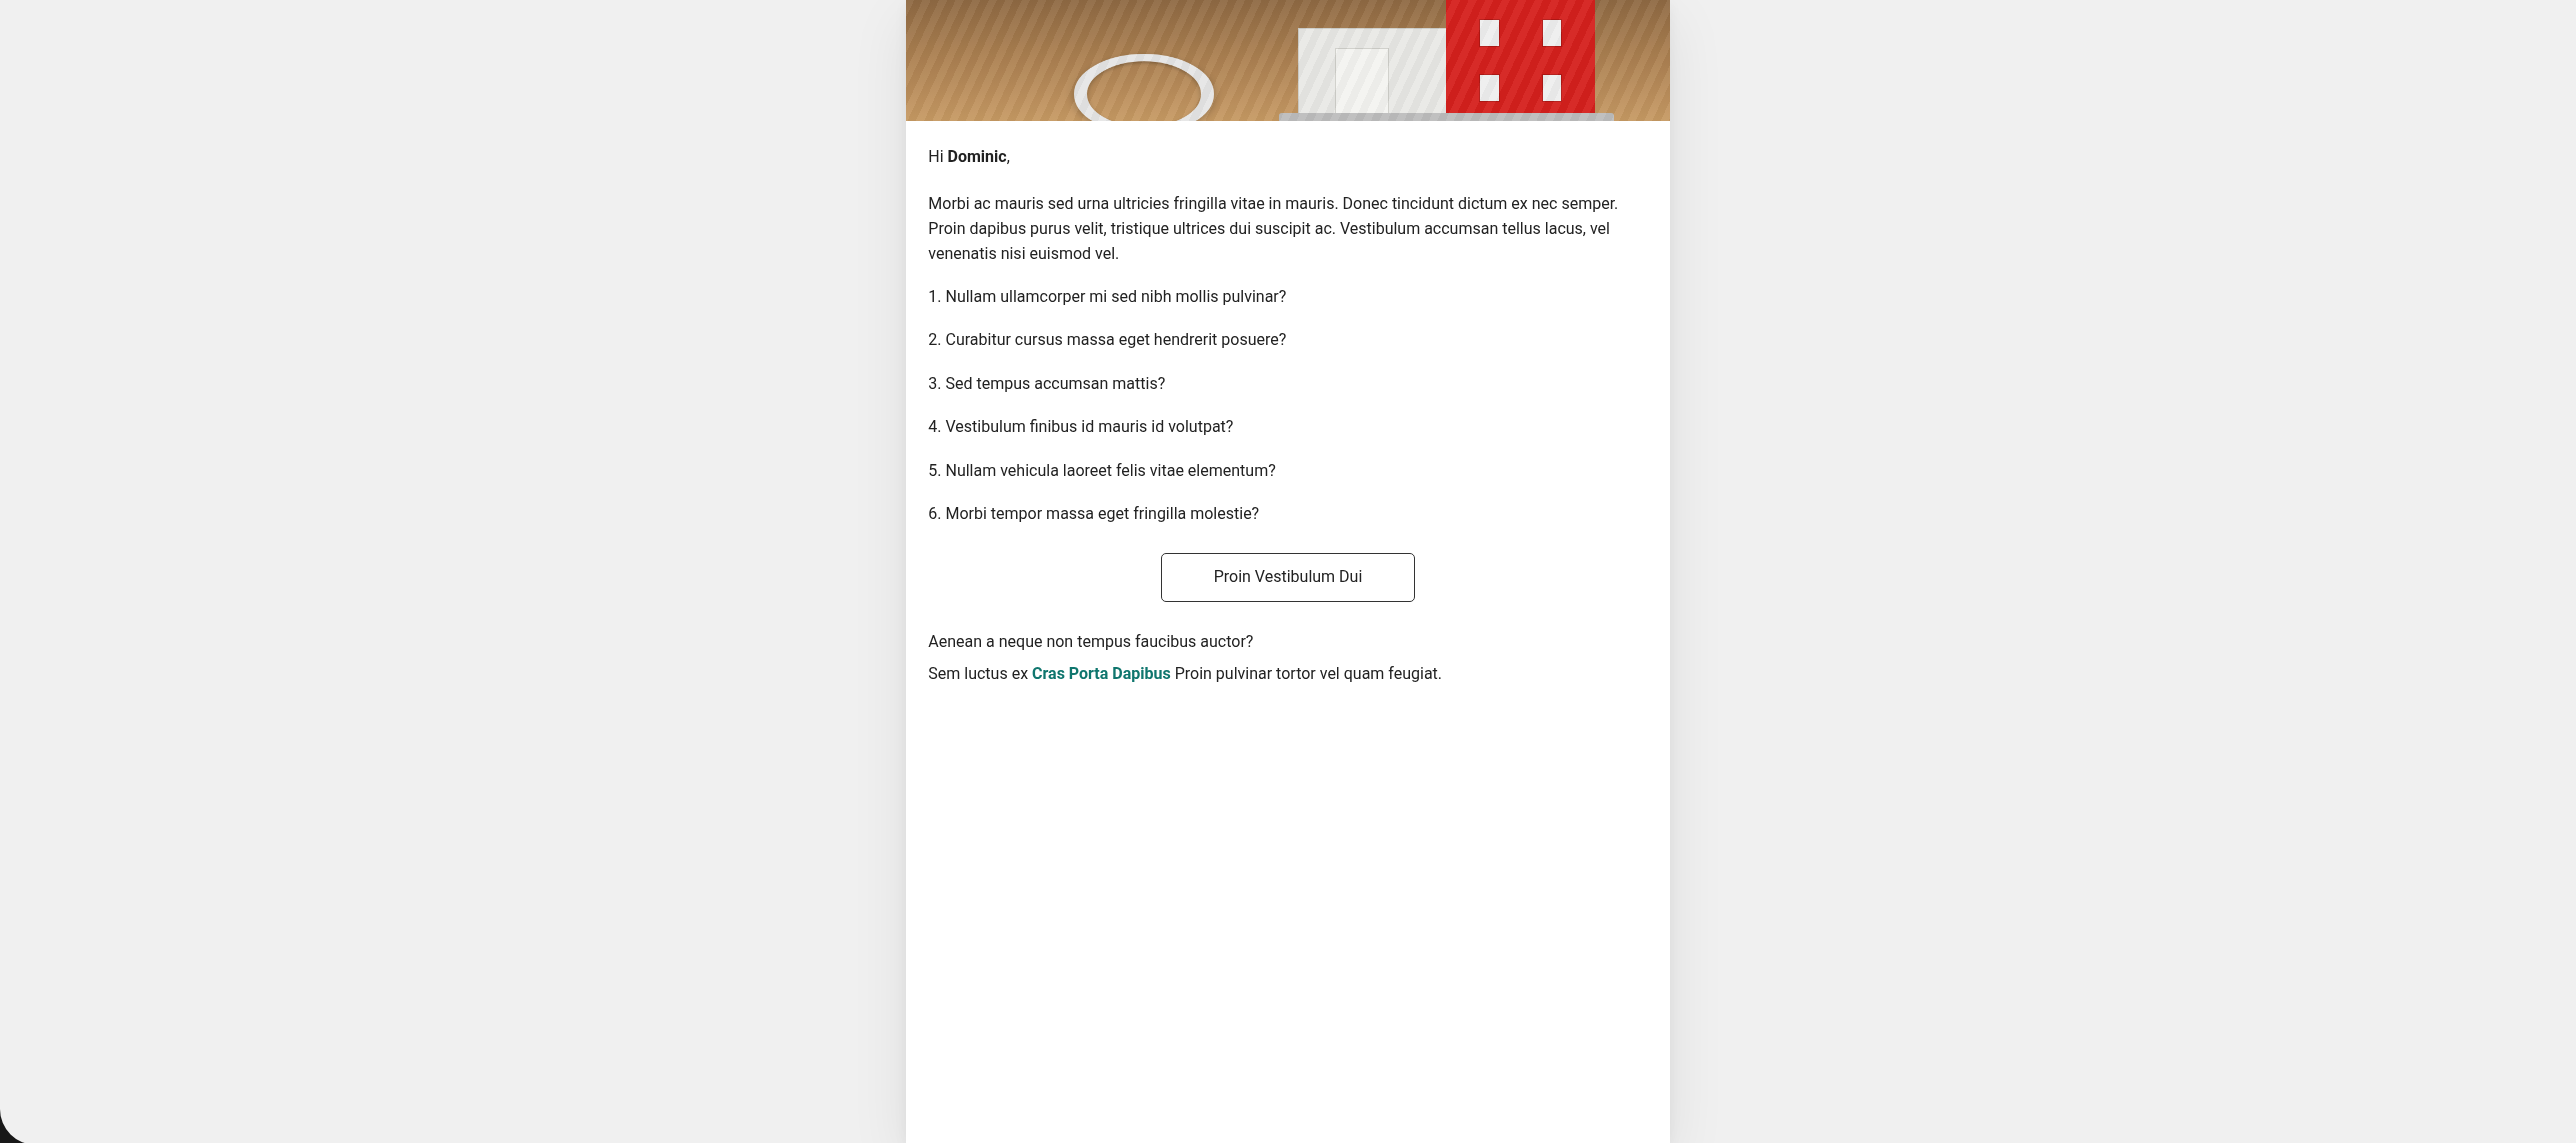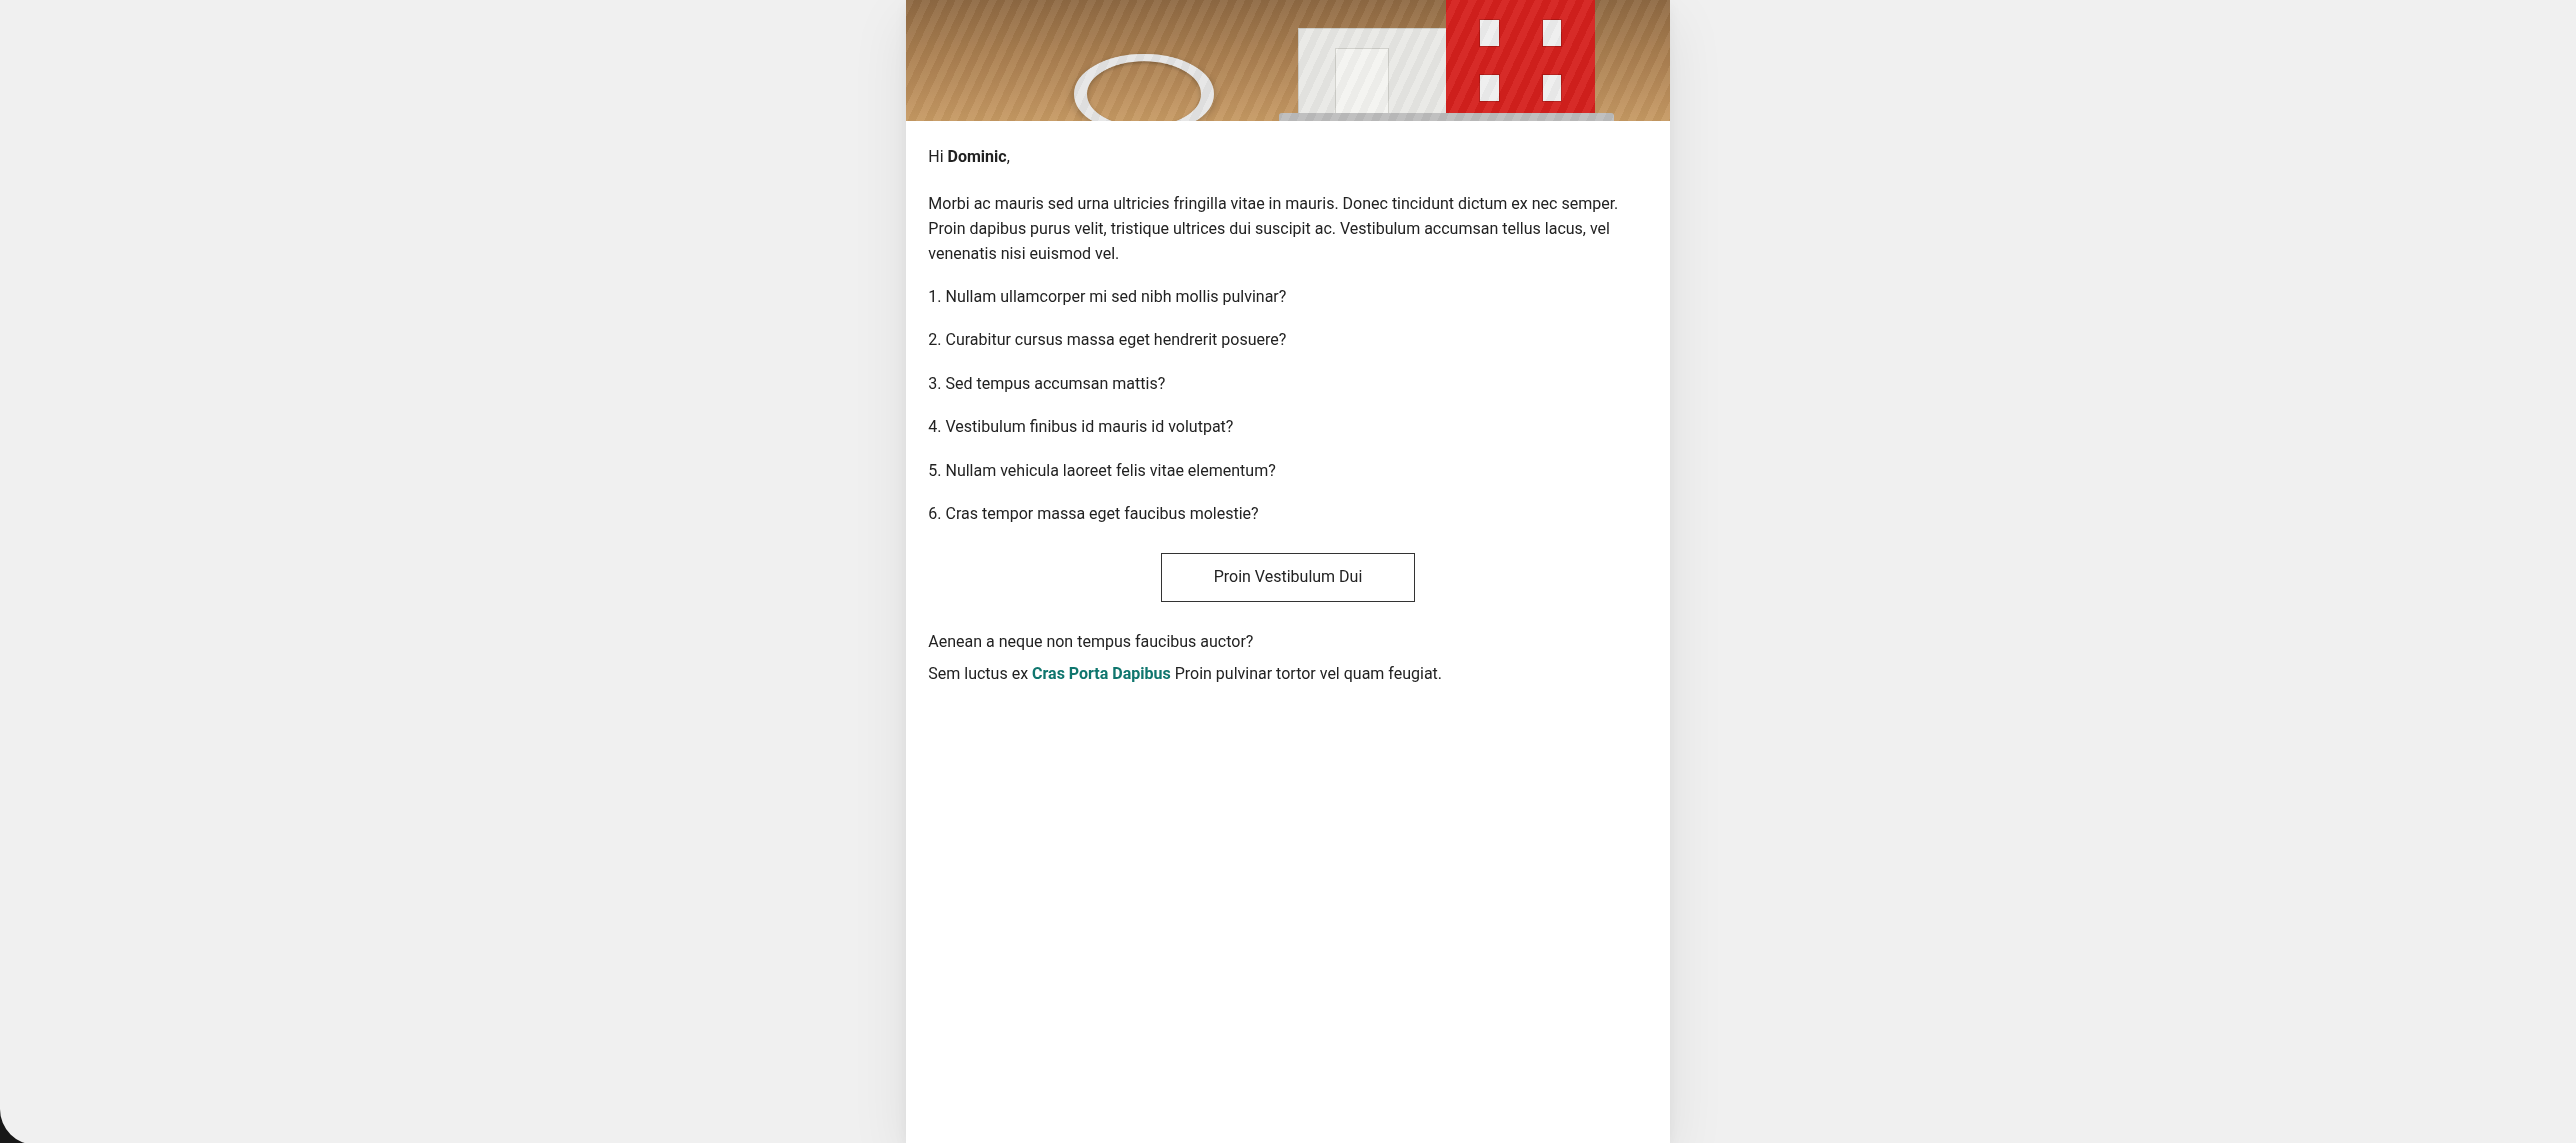--- a/index.html
+++ b/index.html
@@ -132,21 +132,21 @@
   }
   .cta-wrap {
     display: flex;
     justify-content: center;
     margin-bottom: 28px;
   }
   .cta {
     display: inline-block;
     padding: 11.2px 52px;
     border: 0.9px solid #333;
-    border-radius: 0;
+    border-radius: 5px;
     background: #fff;
     color: #222;
     font-size: 16px;
     cursor: pointer;
   }
   .followup { margin-bottom: 7.4px; }
   .link {
     color: #0f766e;
     text-decoration: none;
     cursor: pointer;
@@ -182,21 +182,21 @@
     </p>
 
     <p class="intro">Morbi ac mauris sed urna ultricies fringilla vitae in mauris. Donec tincidunt dictum ex nec semper. Proin dapibus purus velit, tristique ultrices dui suscipit ac. Vestibulum accumsan tellus lacus, vel venenatis nisi euismod vel.</p>
 
     <ol class="qlist">
       <li>Nullam ullamcorper mi sed nibh mollis pulvinar?</li>
       <li>Curabitur cursus massa eget hendrerit posuere?</li>
       <li>Sed tempus accumsan mattis?</li>
       <li>Vestibulum finibus id mauris id volutpat?</li>
       <li>Nullam vehicula laoreet felis vitae elementum?</li>
-      <li>Cras tempor massa eget faucibus molestie?</li>
+      <li>Morbi tempor massa eget fringilla molestie?</li>
     </ol>
 
     <div class="cta-wrap">
       <a class="cta">Proin Vestibulum Dui</a>
     </div>
 
     <p class="followup">Aenean a neque non tempus faucibus auctor?</p>
     <p>
       <span>Sem luctus ex </span><a class="link">Cras Porta Dapibus</a><span> Proin pulvinar tortor vel quam feugiat.</span>
     </p>

